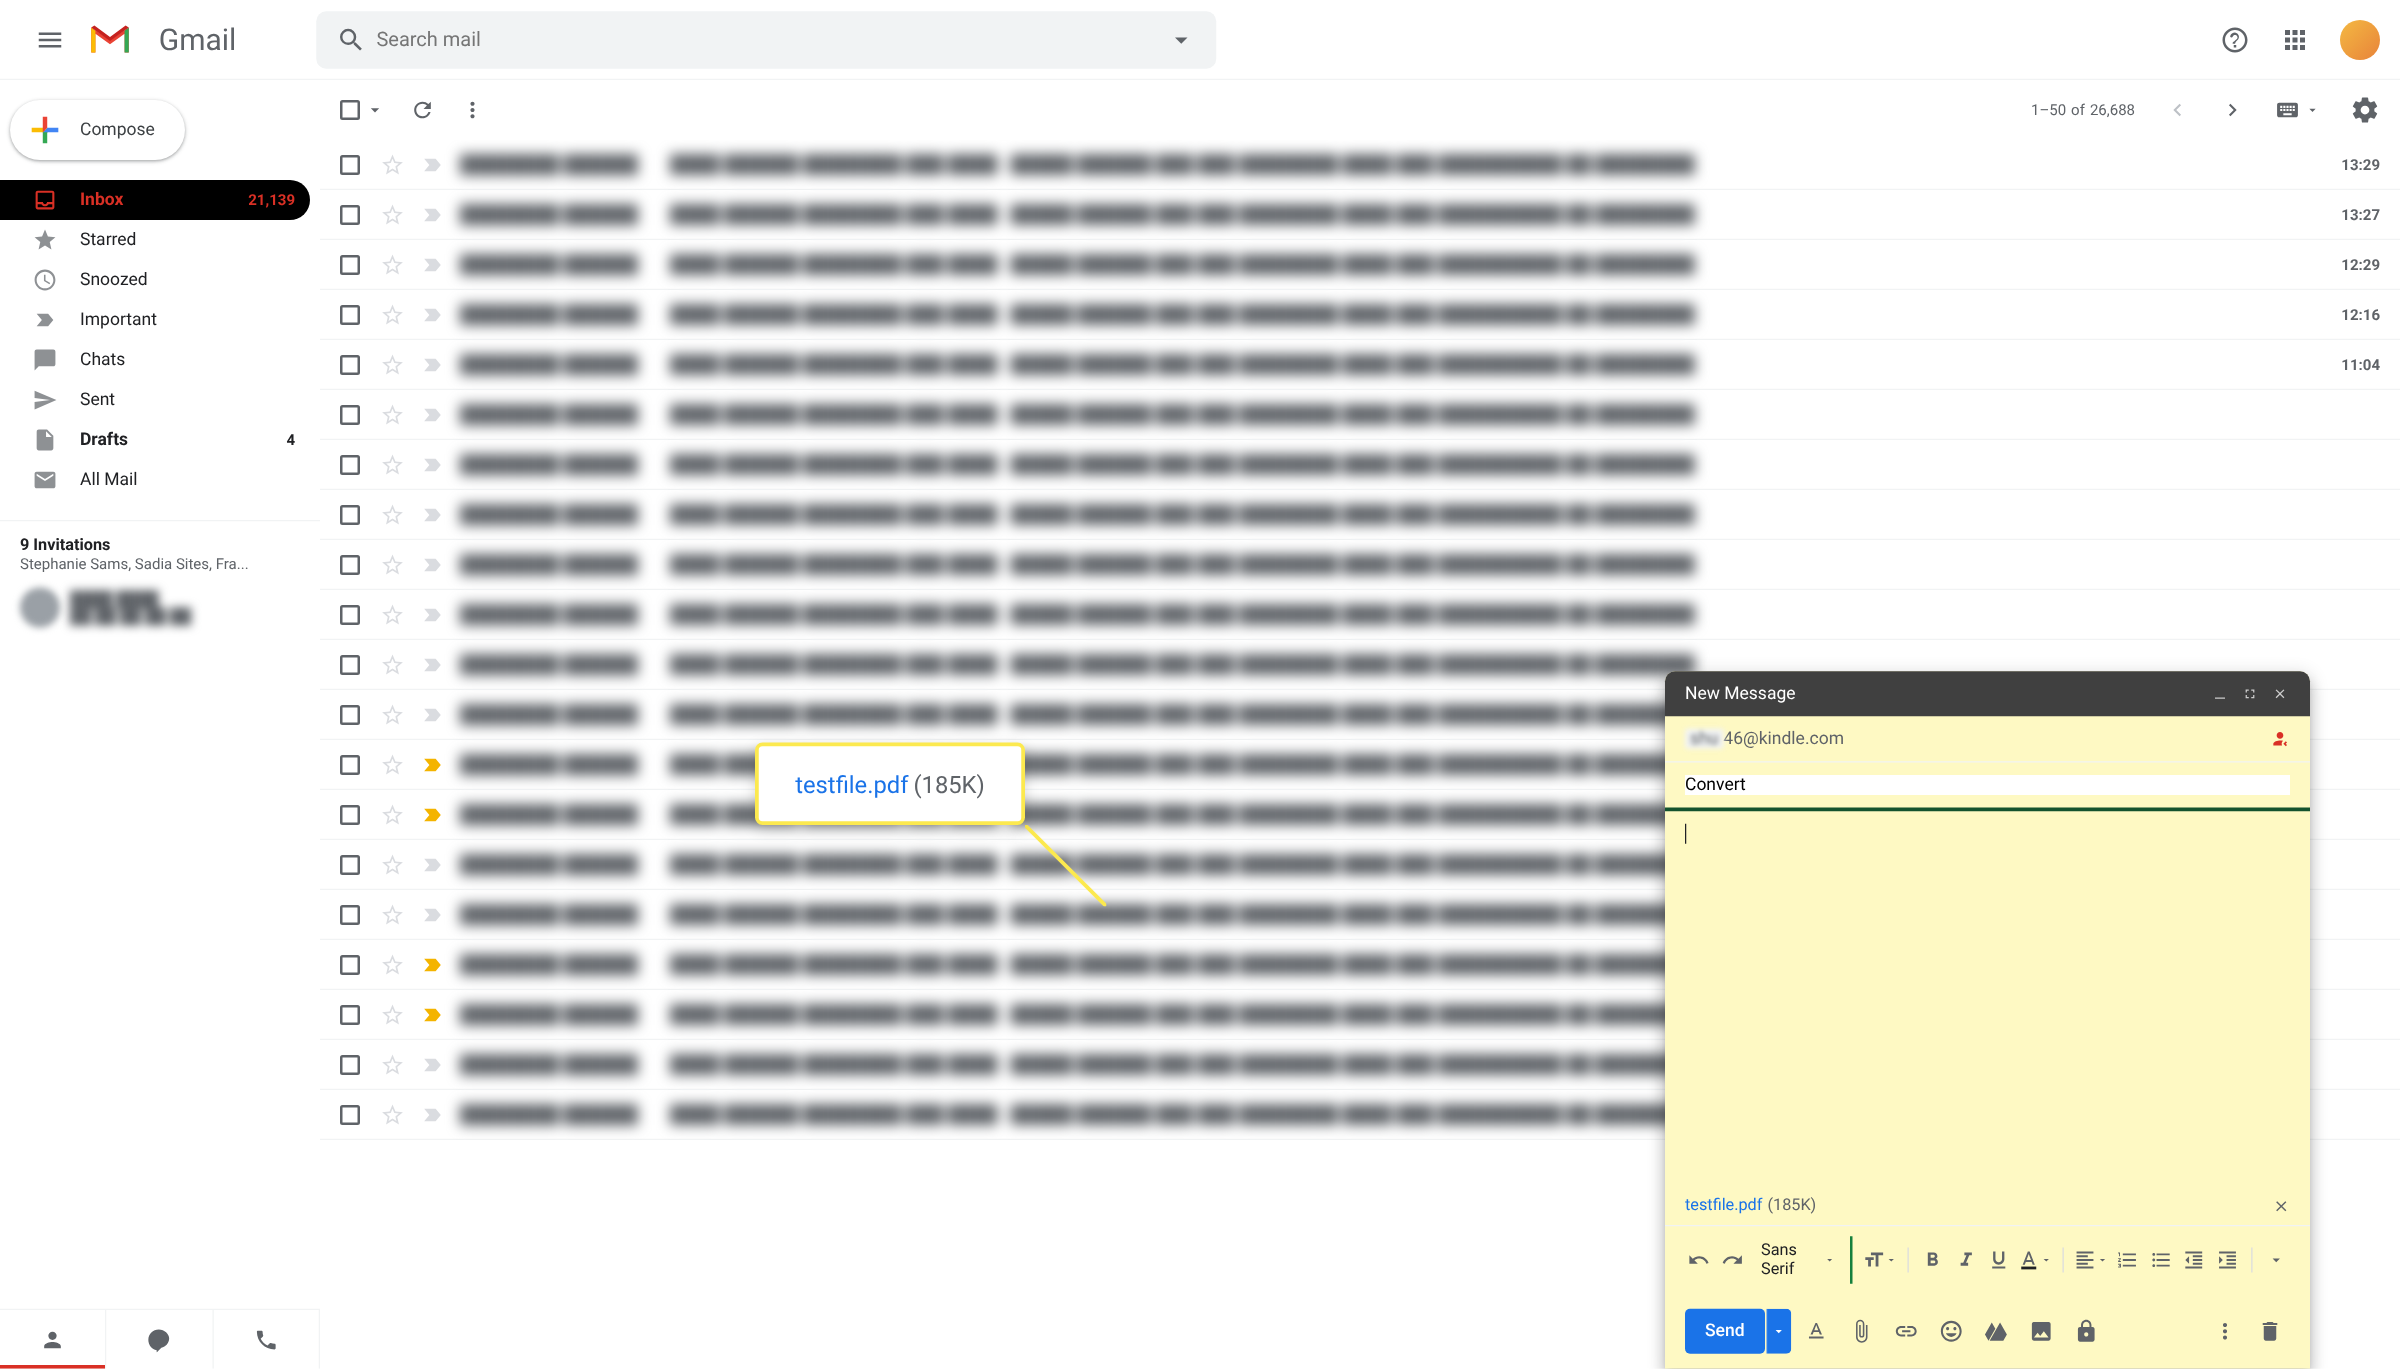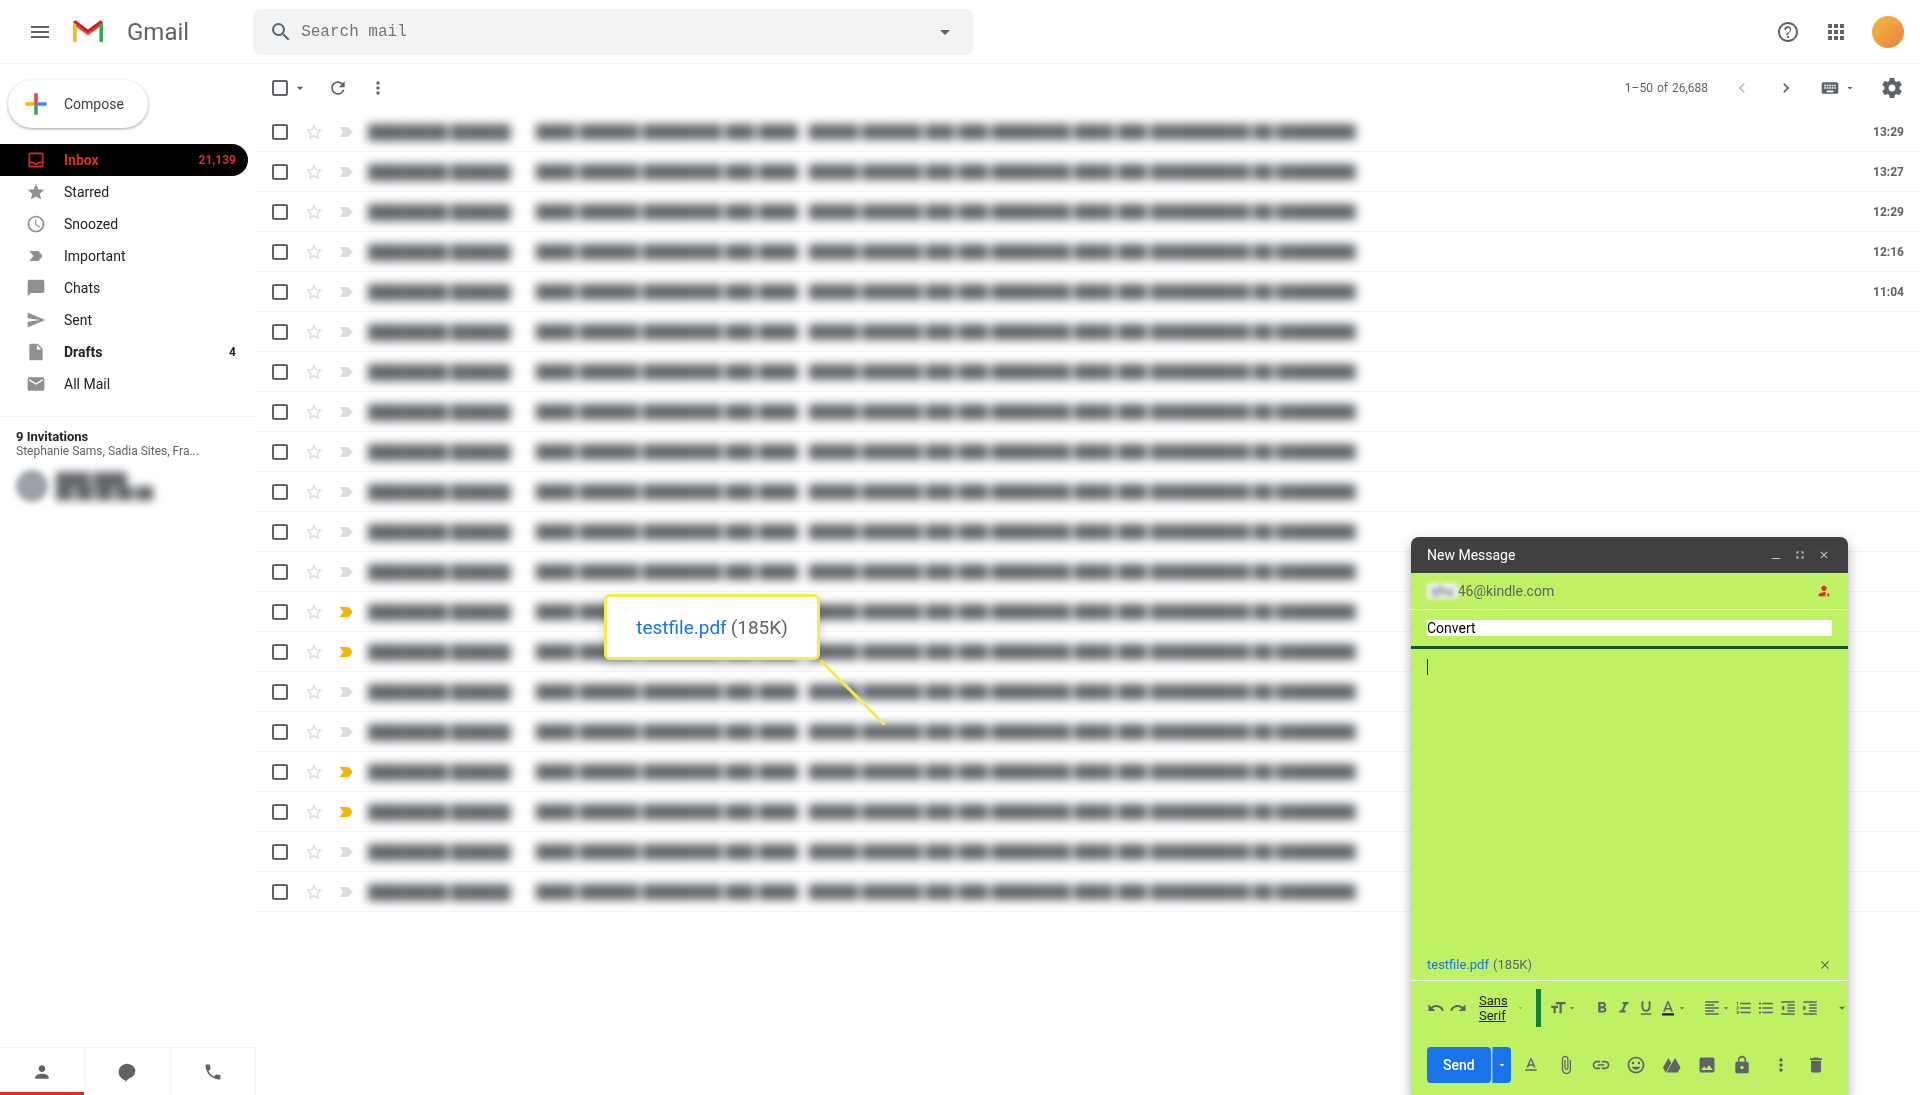--- a/index.html
+++ b/index.html
@@ -6,21 +6,21 @@
 body { background: #fff; overflow: hidden; width: 1920px; height: 1095px; position: relative; }
 
 
 .header { display: flex; align-items: center; height: 64px; padding: 0 16px; border-bottom: 1px solid #f1f3f4; }
 .menu-btn { width: 48px; height: 48px; display: flex; align-items: center; justify-content: center; cursor: pointer; border-radius: 50%; }
 .logo { display: flex; align-items: center; margin-left: 4px; }
 .logo-icon { width: 40px; height: 40px; }
 .logo-text { font-size: 24px; color: #5f6368; margin-left: 19px; }
 .search-bar { flex: 1; max-width: 720px; margin-left: 64px; background: #f1f3f4; border-radius: 8px; height: 46px; display: flex; align-items: center; padding: 0 8px; }
 .search-icon-wrap { width: 40px; height: 40px; display: flex; align-items: center; justify-content: center; }
-.search-input { flex: 1; border: none; background: none; font-size: 16px; outline: none; color: #1d4ed8; font-family: Liberation Mono, monospace; }
+.search-input { flex: 1; border: none; background: none; font-size: 16px; outline: none; color: #1d4ed8; }
 .search-options { width: 40px; height: 40px; display: flex; align-items: center; justify-content: center; }
 .header-right { margin-left: auto; display: flex; align-items: center; gap: 8px; }
 .icon-btn { width: 40px; height: 40px; display: flex; align-items: center; justify-content: center; cursor: pointer; border-radius: 50%; color: #5f6368; }
 .avatar { width: 32px; height: 32px; border-radius: 50%; background: linear-gradient(135deg, #f4b942, #e8833a); margin-left: 8px; }
 
 
 .main { display: flex; height: calc(100% - 64px); }
 .sidebar { width: 256px; padding-top: 8px; }
 .compose-btn { display: flex; align-items: center; gap: 12px; background: #fff; border: none; border-radius: 24px; height: 48px; padding: 0 24px 0 12px; margin: 8px 8px 16px; box-shadow: 0 1px 2px 0 rgba(60,64,67,0.3), 0 1px 3px 1px rgba(60,64,67,0.15); cursor: pointer; font-size: 14px; color: #3c4043; }
 .compose-plus { width: 32px; height: 32px; }
@@ -64,42 +64,42 @@
 .mail-important.yellow { color: #f4b400; }
 .mail-sender { width: 168px; filter: blur(5px); color: #5f6368; flex-shrink: 0; }
 .mail-subject { flex: 1; filter: blur(5px); color: #5f6368; white-space: nowrap; overflow: hidden; }
 .mail-time { font-size: 12px; color: #5f6368; margin-left: 16px; flex-shrink: 0; font-weight: bold; }
 
 .right-panel { width: 56px; border-left: 1px solid #f1f3f4; display: flex; flex-direction: column; align-items: center; padding-top: 16px; gap: 20px; }
 .panel-icon { width: 20px; height: 20px; }
 .panel-divider { width: 20px; height: 1px; background: #dadce0; }
 
 
-.compose-window { position: absolute; bottom: 0; right: 72px; width: 437px; background: #bef264; border-radius: 8px 8px 0 0; box-shadow: 0 8px 10px 1px rgba(0,0,0,0.14), 0 3px 14px 2px rgba(0,0,0,0.12), 0 5px 5px -3px rgba(0,0,0,0.2); z-index: 100; }
+.compose-window { position: absolute; bottom: 0; right: 72px; width: 516px; background: #fef9c3; border-radius: 8px 8px 0 0; box-shadow: 0 8px 10px 1px rgba(0,0,0,0.14), 0 3px 14px 2px rgba(0,0,0,0.12), 0 5px 5px -3px rgba(0,0,0,0.2); z-index: 100; }
 .compose-header { background: #404040; color: #fff; padding: 10px 16px; border-radius: 8px 8px 0 0; display: flex; align-items: center; font-size: 14px; }
 .compose-title { flex: 1; }
 .compose-header-btn { width: 16px; height: 16px; margin-left: 8px; cursor: pointer; color: #ccc; display: flex; align-items: center; justify-content: center; }
 .compose-to { padding: 10px 16px; border-bottom: 1px solid #f1f3f4; display: flex; align-items: center; font-size: 14px; }
 .compose-to-chip { background: #f1f3f4; padding: 0 4px; border-radius: 2px; color: #5f6368; }
 .compose-to-plain { color: #5f6368; }
 .compose-to-remove { margin-left: auto; color: #d93025; }
 .compose-subject { padding: 10px 16px; border-bottom: 3px solid #14532d; font-size: 14px; }
 .compose-subject input { border: none; width: 100%; font-size: 14px; outline: none; }
 .compose-body { height: 300px; padding: 10px 16px; font-size: 14px; }
 .compose-cursor { display: inline-block; width: 1px; height: 16px; background: #202124; animation: blink 1s infinite; }
 @keyframes blink { 50% { opacity: 0; } }
 
 .compose-attachment { padding: 8px 16px; display: flex; align-items: center; font-size: 13px; }
 .attachment-name { color: #1a73e8; }
 .attachment-size { color: #5f6368; margin-left: 4px; }
 .attachment-remove { margin-left: auto; color: #5f6368; cursor: pointer; }
 
 .compose-toolbar { padding: 8px 16px; border-top: 1px solid #f1f3f4; display: flex; align-items: center; gap: 4px; }
 .format-btn { width: 28px; height: 28px; display: flex; align-items: center; justify-content: center; color: #5f6368; cursor: pointer; border-radius: 4px; }
-.font-select { padding: 4px 8px; font-size: 13px; color: #202124; display: flex; align-items: center; gap: 4px; border-right: 5px solid #15803d; padding-right: 12px; margin-right: 4px; text-decoration: underline; }
+.font-select { padding: 4px 8px; font-size: 13px; color: #202124; display: flex; align-items: center; gap: 4px; border-right: 2px solid #15803d; padding-right: 12px; margin-right: 4px; }
 .format-divider { width: 1px; height: 20px; background: #dadce0; margin: 0 4px; }
 
 .compose-footer { padding: 12px 16px; display: flex; align-items: center; gap: 4px; }
 .send-btn { background: #1a73e8; color: #fff; border: none; border-radius: 4px; padding: 0 16px; height: 36px; font-size: 14px; font-weight: 500; cursor: pointer; display: flex; align-items: center; }
 .send-more { background: #1a73e8; color: #fff; border: none; border-radius: 0 4px 4px 0; height: 36px; width: 20px; display: flex; align-items: center; justify-content: center; cursor: pointer; margin-left: -3px; border-left: 1px solid rgba(255,255,255,0.3); }
 .footer-icon { width: 32px; height: 32px; display: flex; align-items: center; justify-content: center; color: #5f6368; cursor: pointer; border-radius: 4px; }
 .footer-spacer { flex: 1; }
 
 
 .callout { position: absolute; top: 594px; left: 604px; width: 216px; height: 66px; background: #fff; border: 3px solid #fce94f; border-radius: 6px; box-shadow: 0 4px 12px rgba(0,0,0,0.15); display: flex; align-items: center; justify-content: center; z-index: 200; }

